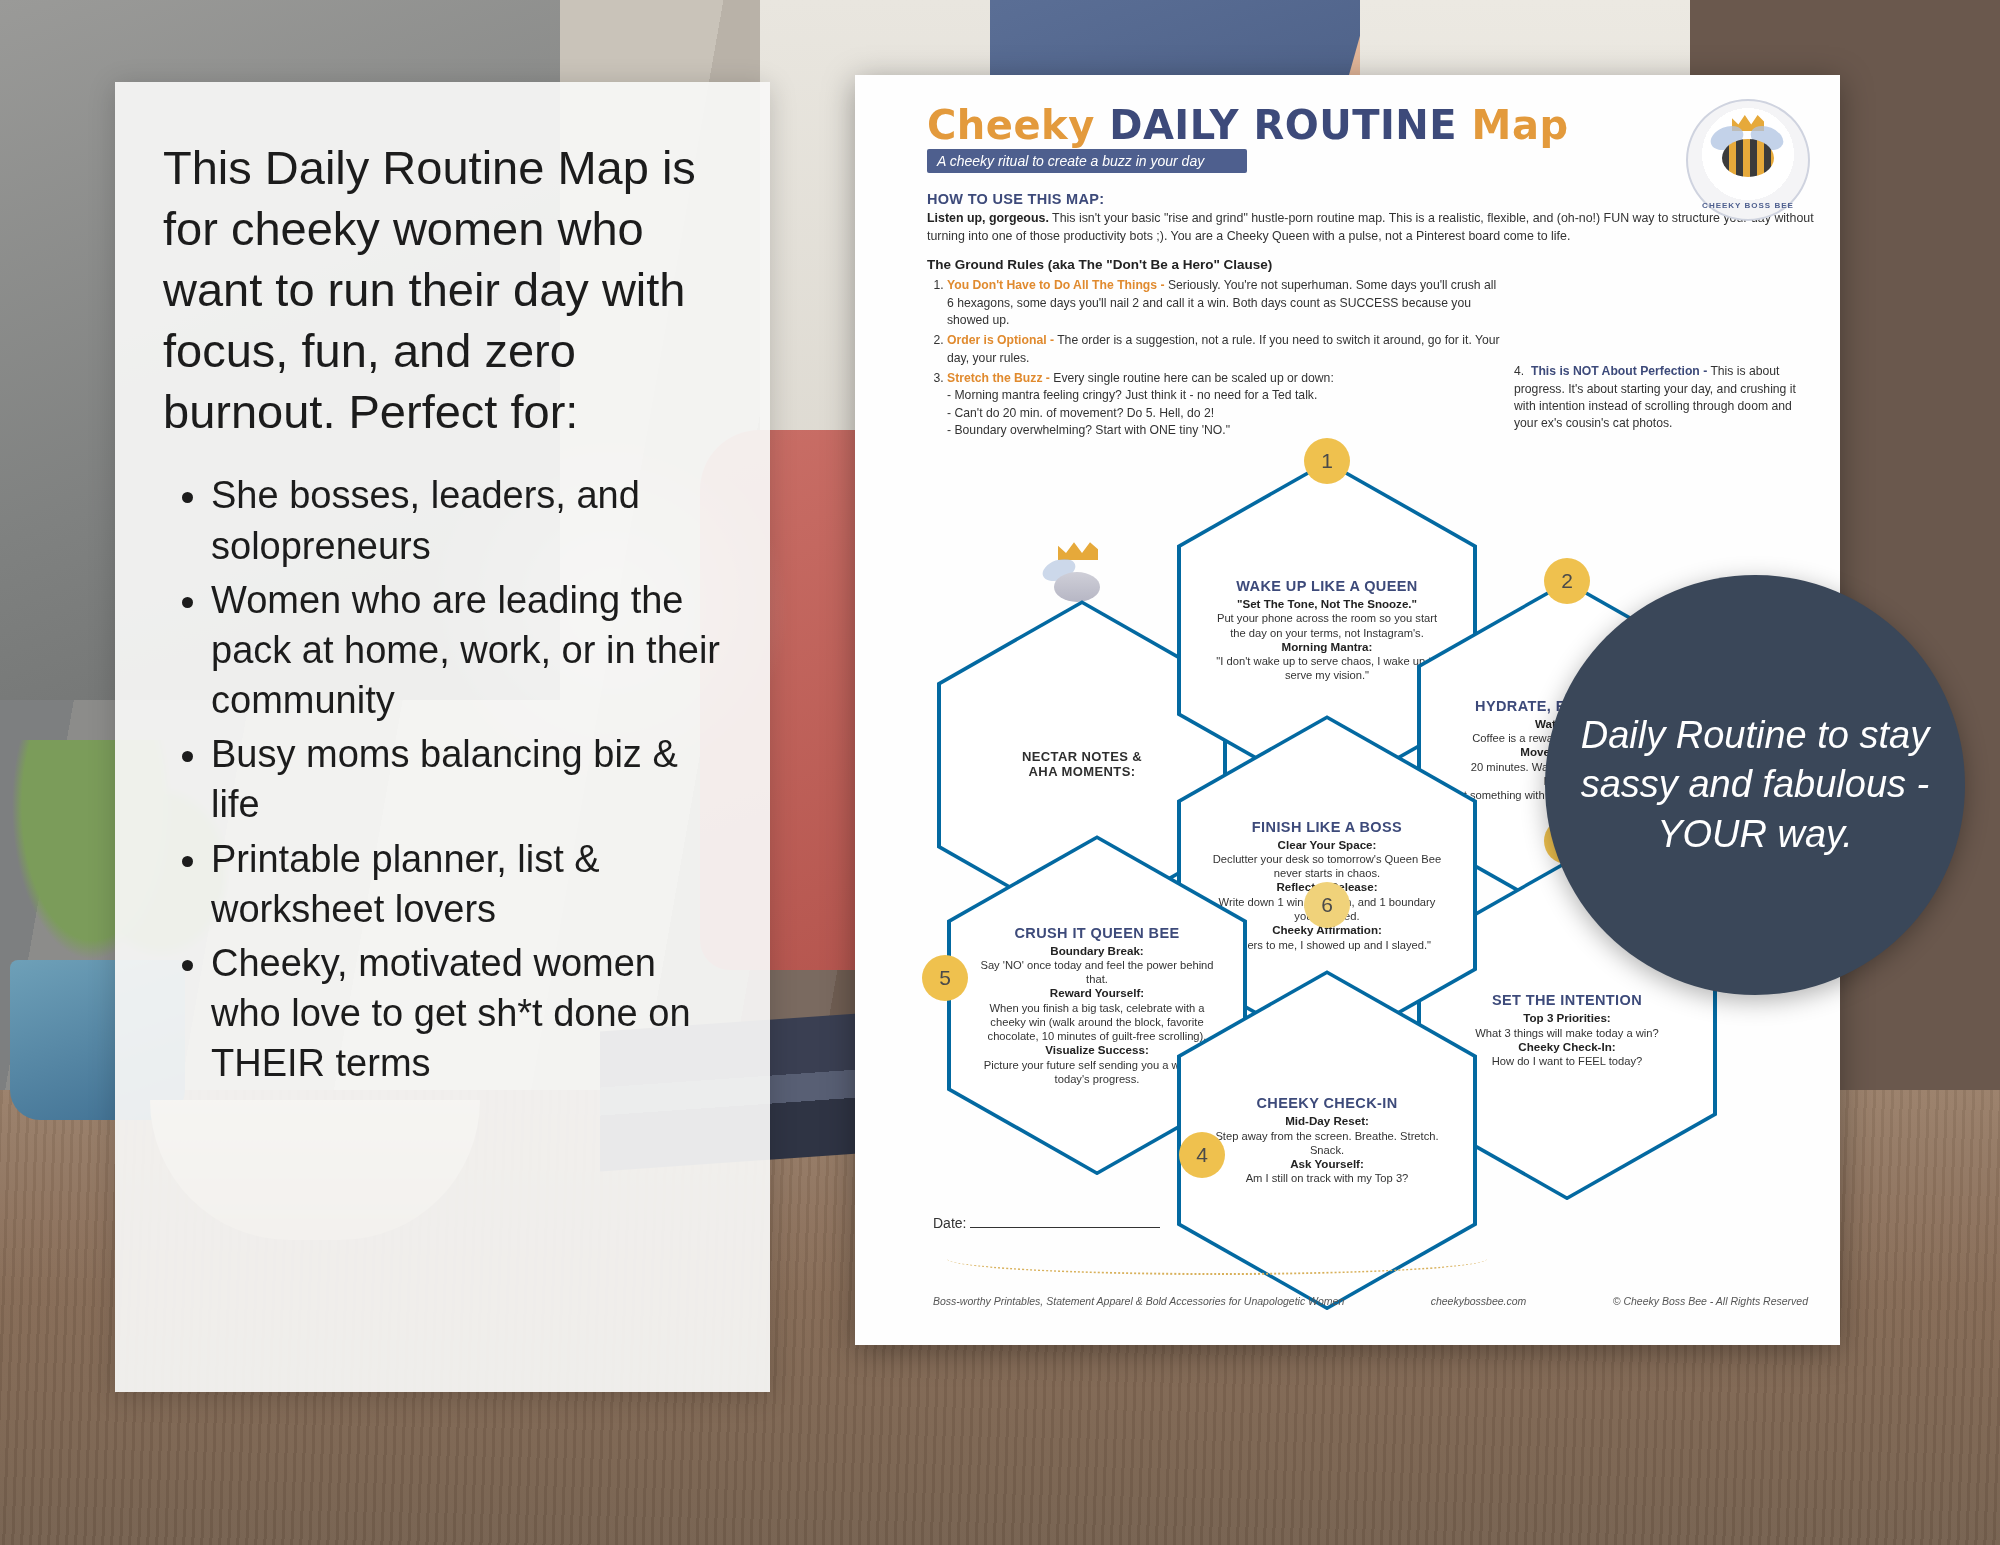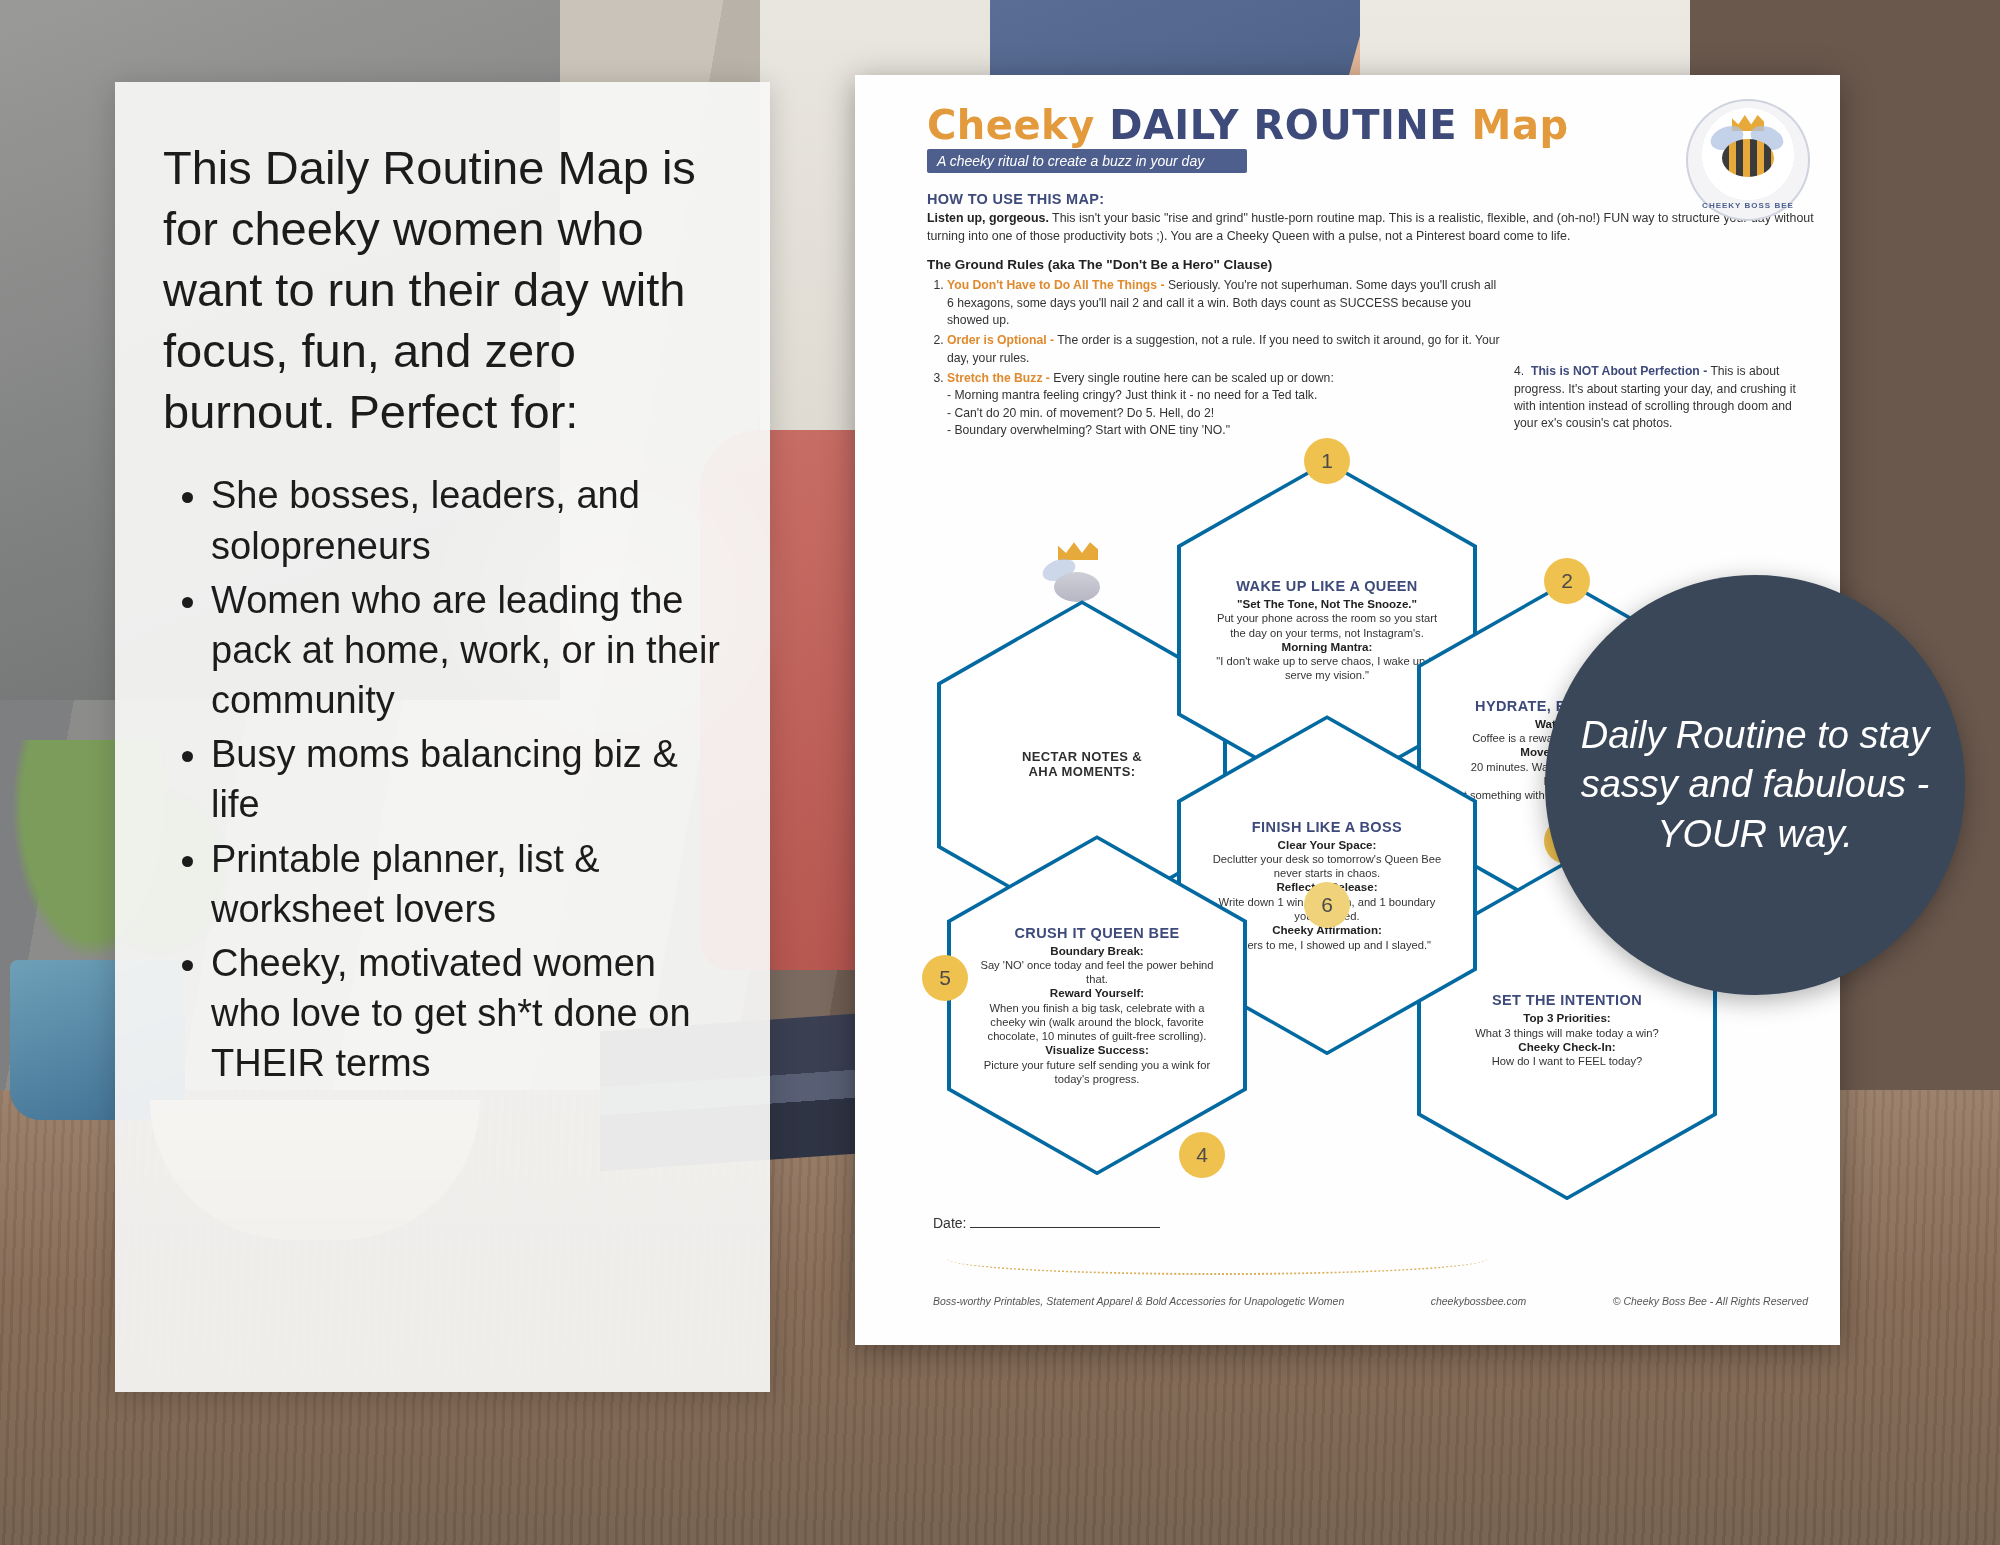--- a/index.html
+++ b/index.html
@@ -283,20 +283,29 @@
           <div class="hex-sub">Boundary Break:</div>
           <div class="hex-body">Say 'NO' once today and feel the power behind that.</div>
           <div class="hex-sub">Reward Yourself:</div>
           <div class="hex-body">When you finish a big task, celebrate with a cheeky win (walk around the block, favorite chocolate, 10 minutes of guilt-free scrolling).</div>
           <div class="hex-sub">Visualize Success:</div>
           <div class="hex-body">Picture your future self sending you a wink for today's progress.</div>
         </div>
       </div>
       <div class="badge" style="left:-5px;top:505px;">5</div>
 
+      <div class="hex" style="left:250px;top:520px;width:300px;height:340px;">
+        <div class="hex-in">
+          <div class="hex-title">CHEEKY CHECK-IN</div>
+          <div class="hex-sub">Mid-Day Reset:</div>
+          <div class="hex-body">Step away from the screen. Breathe. Stretch. Snack.</div>
+          <div class="hex-sub">Ask Yourself:</div>
+          <div class="hex-body">Am I still on track with my Top 3?</div>
+        </div>
+      </div>
       <div class="badge" style="left:252px;top:682px;">4</div>
 
     </div>
 
     <div class="datebox">
       <span>Date:</span>
       <span class="line"></span>
     </div>
     <div class="swirl"></div>
     <div class="footer">

